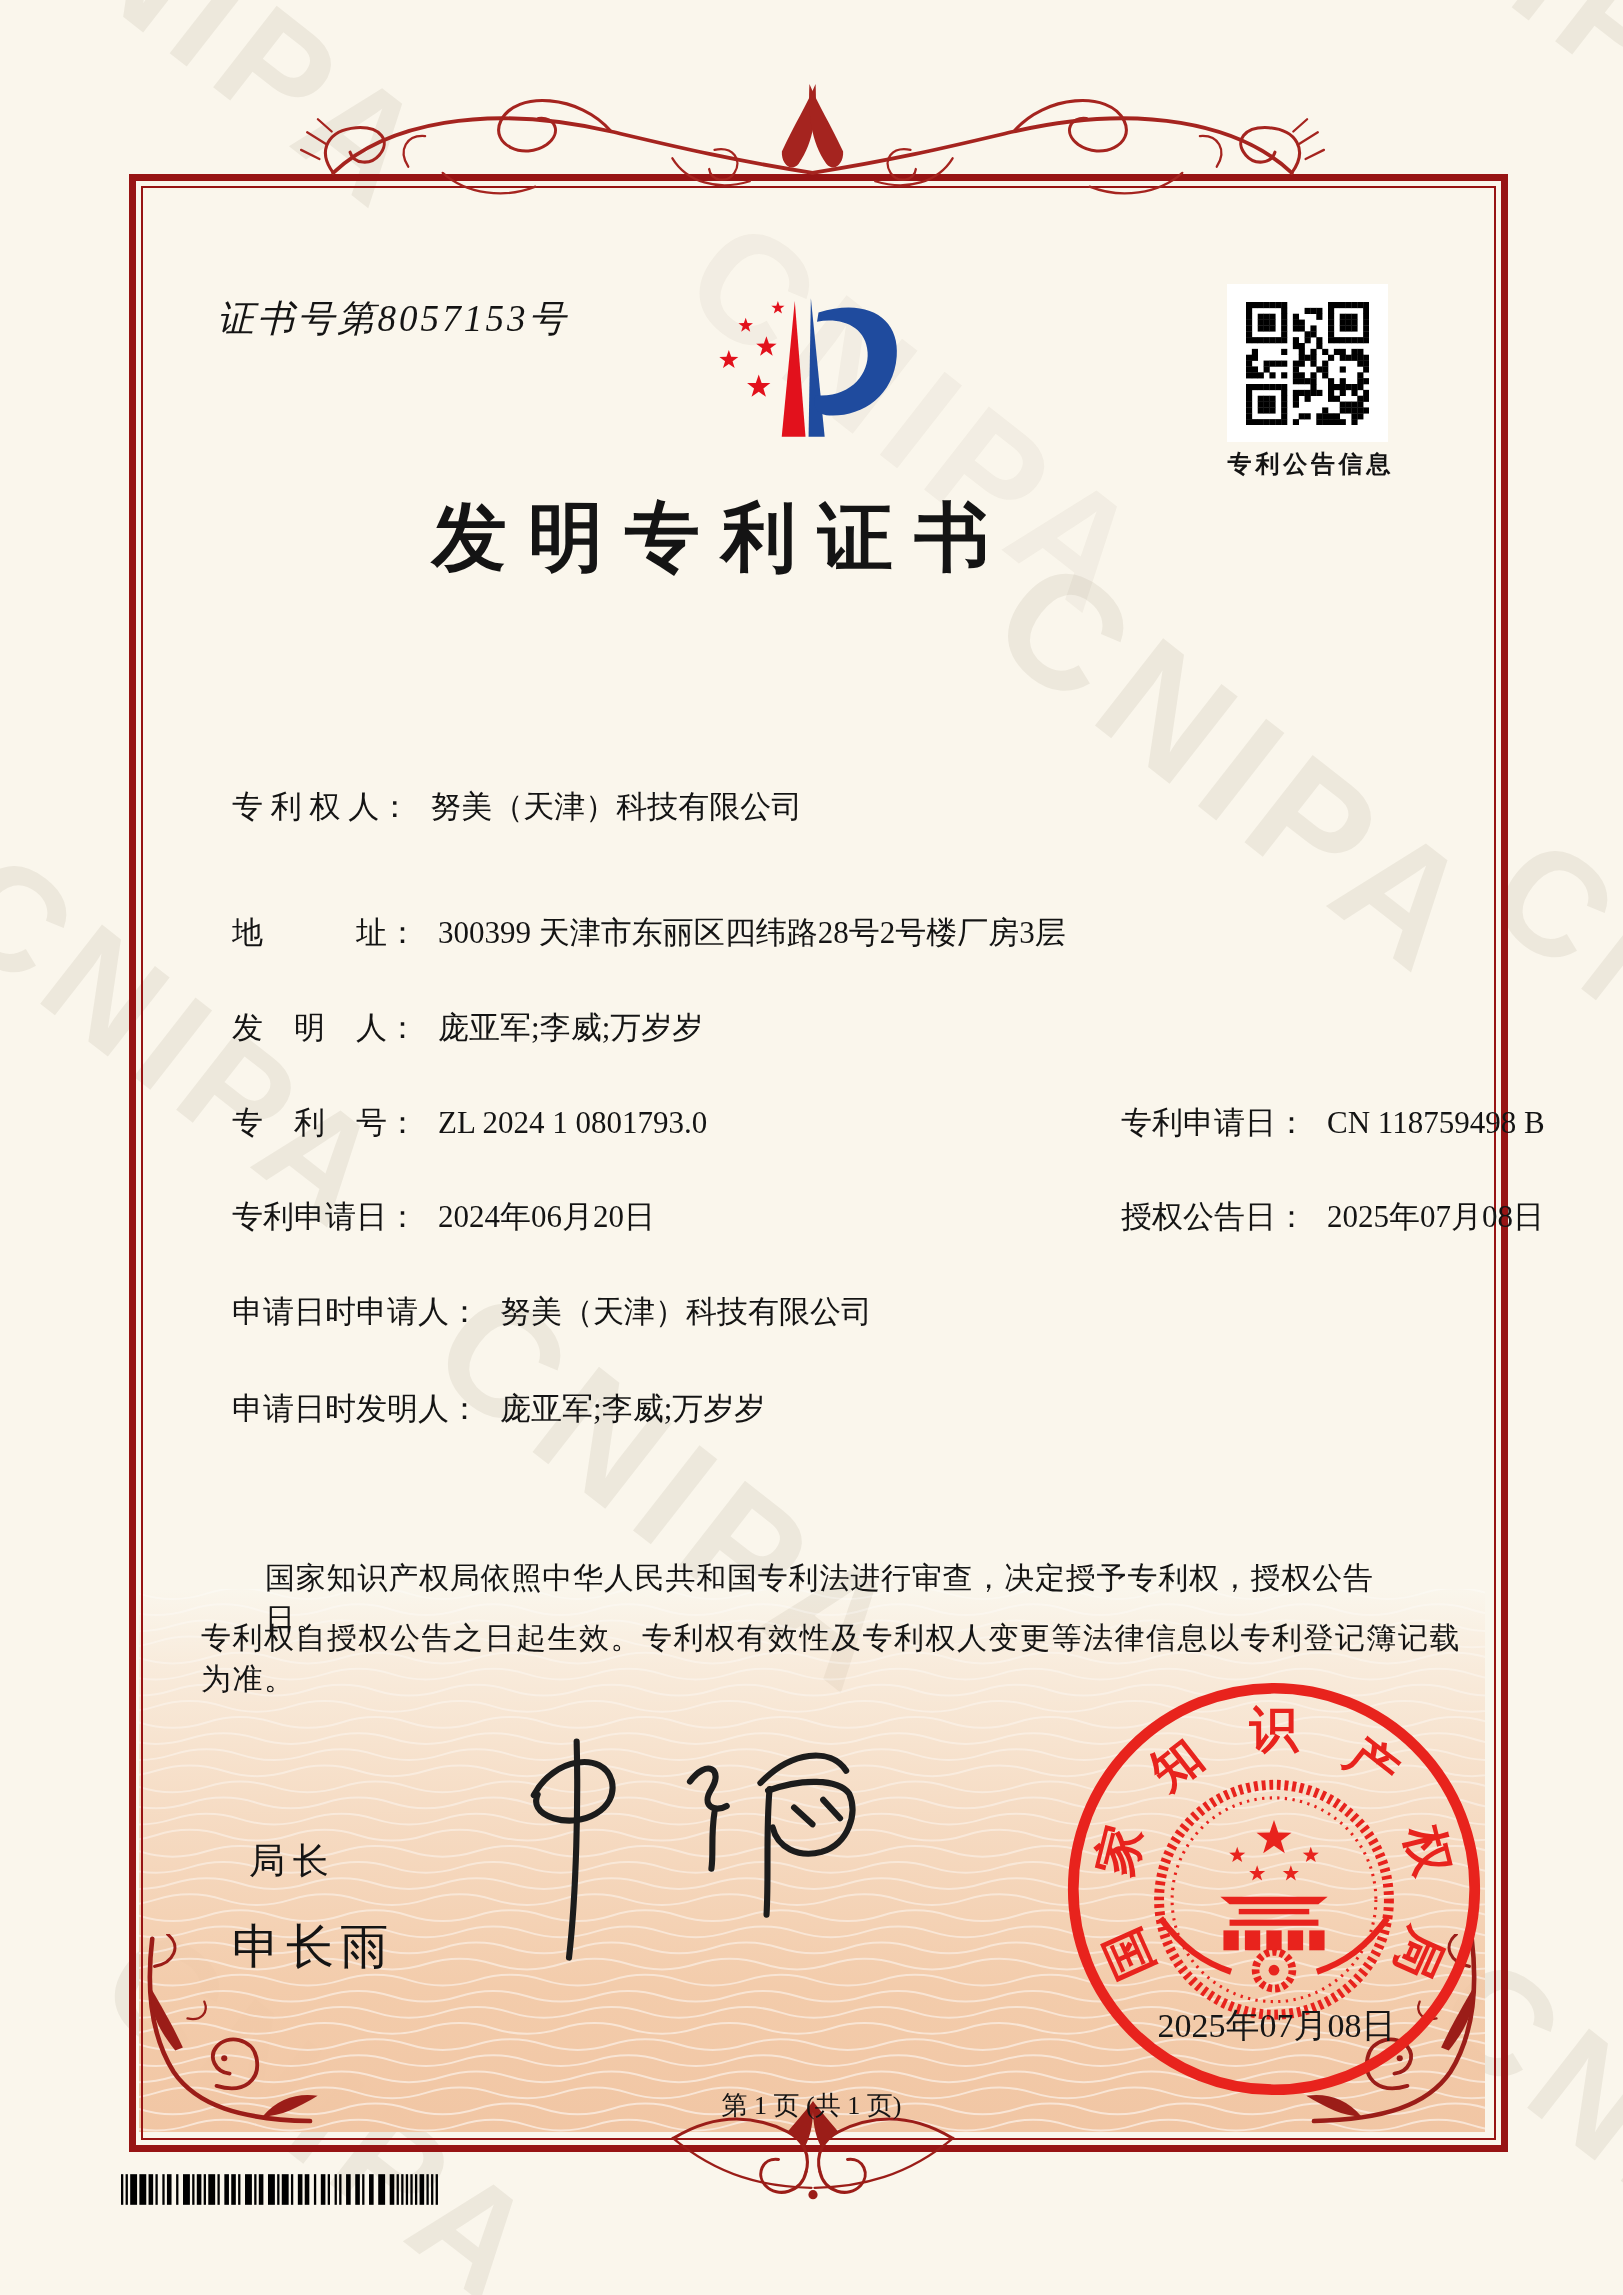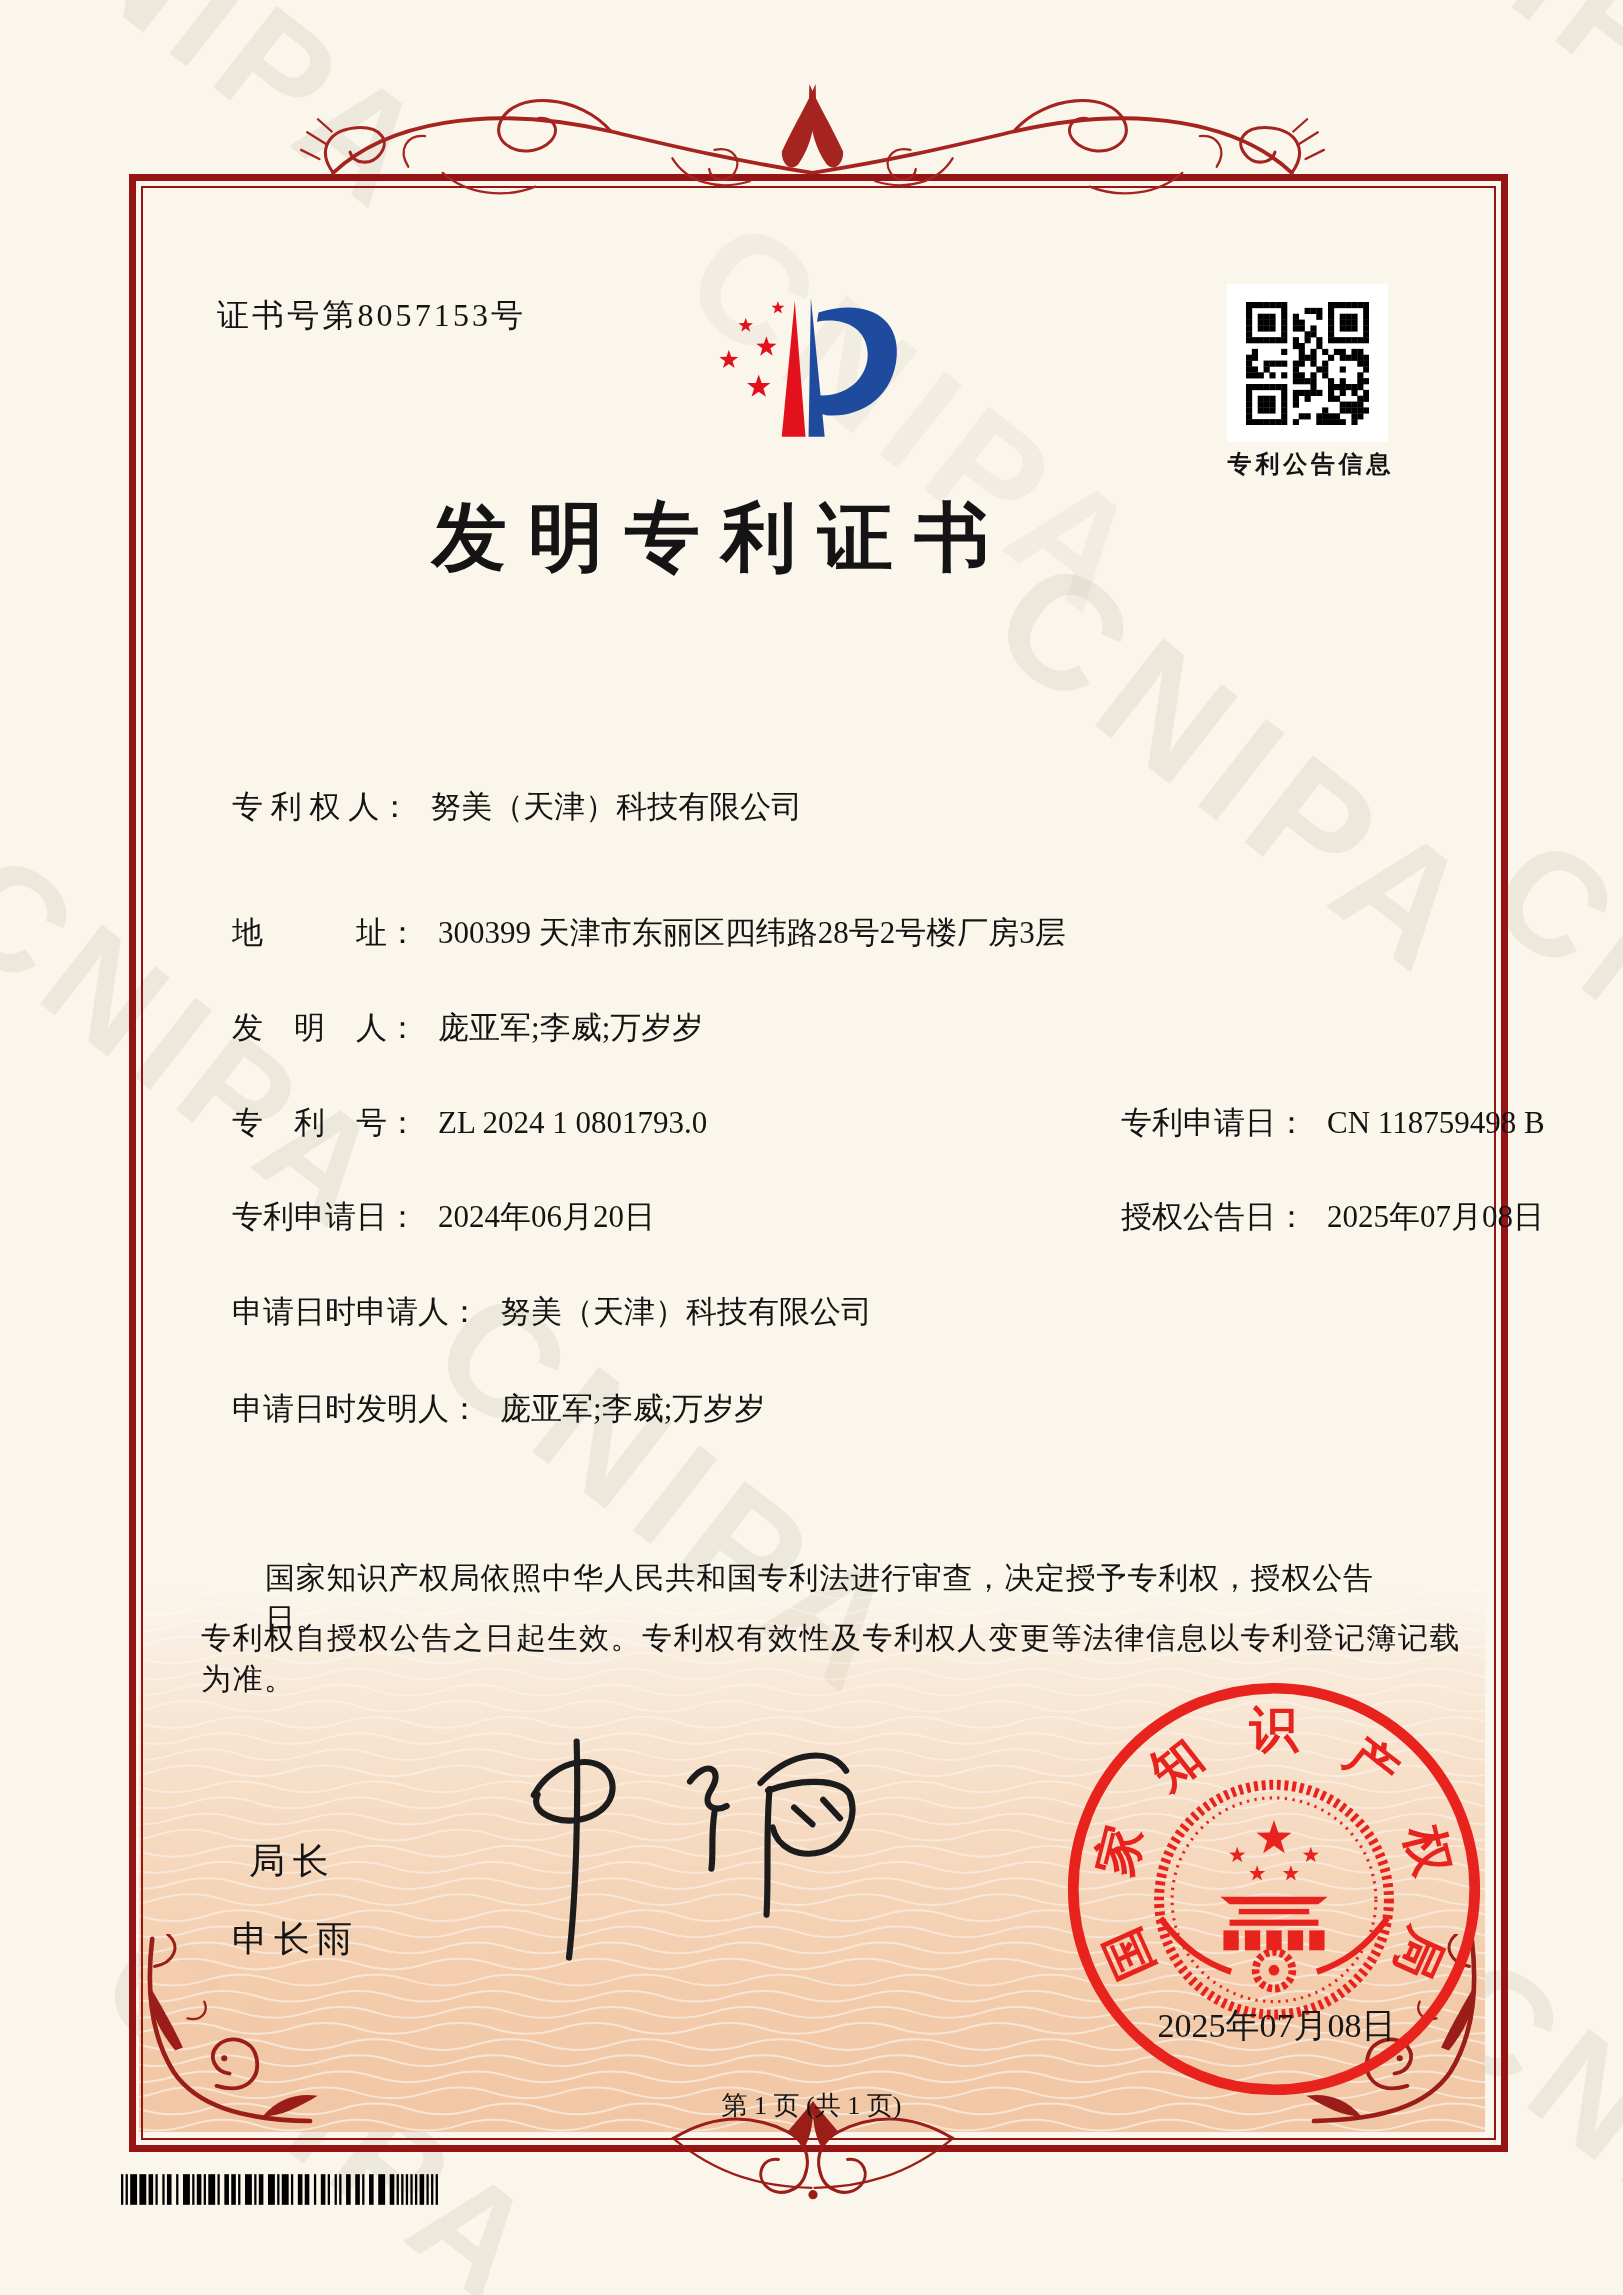--- a/index.html
+++ b/index.html
@@ -16,38 +16,38 @@
                     rgba(243,203,170,.62) 42%, rgba(242,198,162,.88) 74%, #f1c6a4 100%);}
   .waves svg{position:absolute;left:0;top:0;}
 
   
   .frame{position:absolute;left:129px;top:174px;width:1365px;height:1964px;border:7px solid #971414;z-index:1;}
   .frame-inner{position:absolute;left:4.6px;top:4.6px;right:4.6px;bottom:4.6px;border:2.3px solid #971414;}
 
   .orn{position:absolute;z-index:2;}
 
   .txt{position:absolute;z-index:3;}
-  .cert-no{left:217px;top:294px;font-size:32px;letter-spacing:3.1px;}
+  .cert-no{left:217px;top:294px;font-size:37px;letter-spacing:3.1px;font-style:italic;}
   .logo{left:702px;top:278px;width:230px;height:184px;}
   .qrbox{left:1227px;top:284px;width:161px;height:158px;background:#ffffff;}
   .qrbox svg{position:absolute;left:19px;top:18.4px;}
   .qr-caption{left:1196px;top:448px;width:230px;text-align:center;font-size:24px;font-weight:700;letter-spacing:3.8px;}
   .title{left:0;top:488px;width:1421px;text-align:center;font-size:75px;font-weight:700;
          letter-spacing:21.5px;text-indent:21.5px;}
 
   .row{position:absolute;left:232px;font-size:31px;z-index:3;white-space:nowrap;}
   .row .lbl{display:inline-block;}
   .row .val{display:inline-block;margin-left:12.3px;}
   .rcol{position:absolute;left:889px;top:0;white-space:nowrap;}
 
   .stmt1{left:265px;top:1558px;width:1150px;font-size:30px;letter-spacing:0.8px;}
   .stmt2{left:201px;top:1618px;width:1288px;font-size:30px;letter-spacing:1.5px;}
 
   .director-label{left:232px;top:1837px;font-size:36px;letter-spacing:7.7px;margin-left:17px;}
-  .director-name{left:232px;top:1915px;font-size:36px;letter-spacing:6.1px;text-align:right;}
+  .director-name{left:232px;top:1915px;font-size:48px;letter-spacing:6.1px;text-align:right;}
   .signature{left:460px;top:1734px;width:414px;height:245px;z-index:3;}
 
   .seal{position:absolute;left:1061px;top:1676px;width:426px;height:426px;z-index:4;}
   .seal-date{left:1100px;top:2003px;width:353px;text-align:center;font-size:34px;color:#161616;z-index:5;}
 
   .footer{left:0;top:2088px;width:1623px;text-align:center;font-size:26px;z-index:3;}
   .barcode{position:absolute;left:121px;top:2174px;width:320px;height:31px;z-index:3;}
 </style>
 </head>
 <body>

